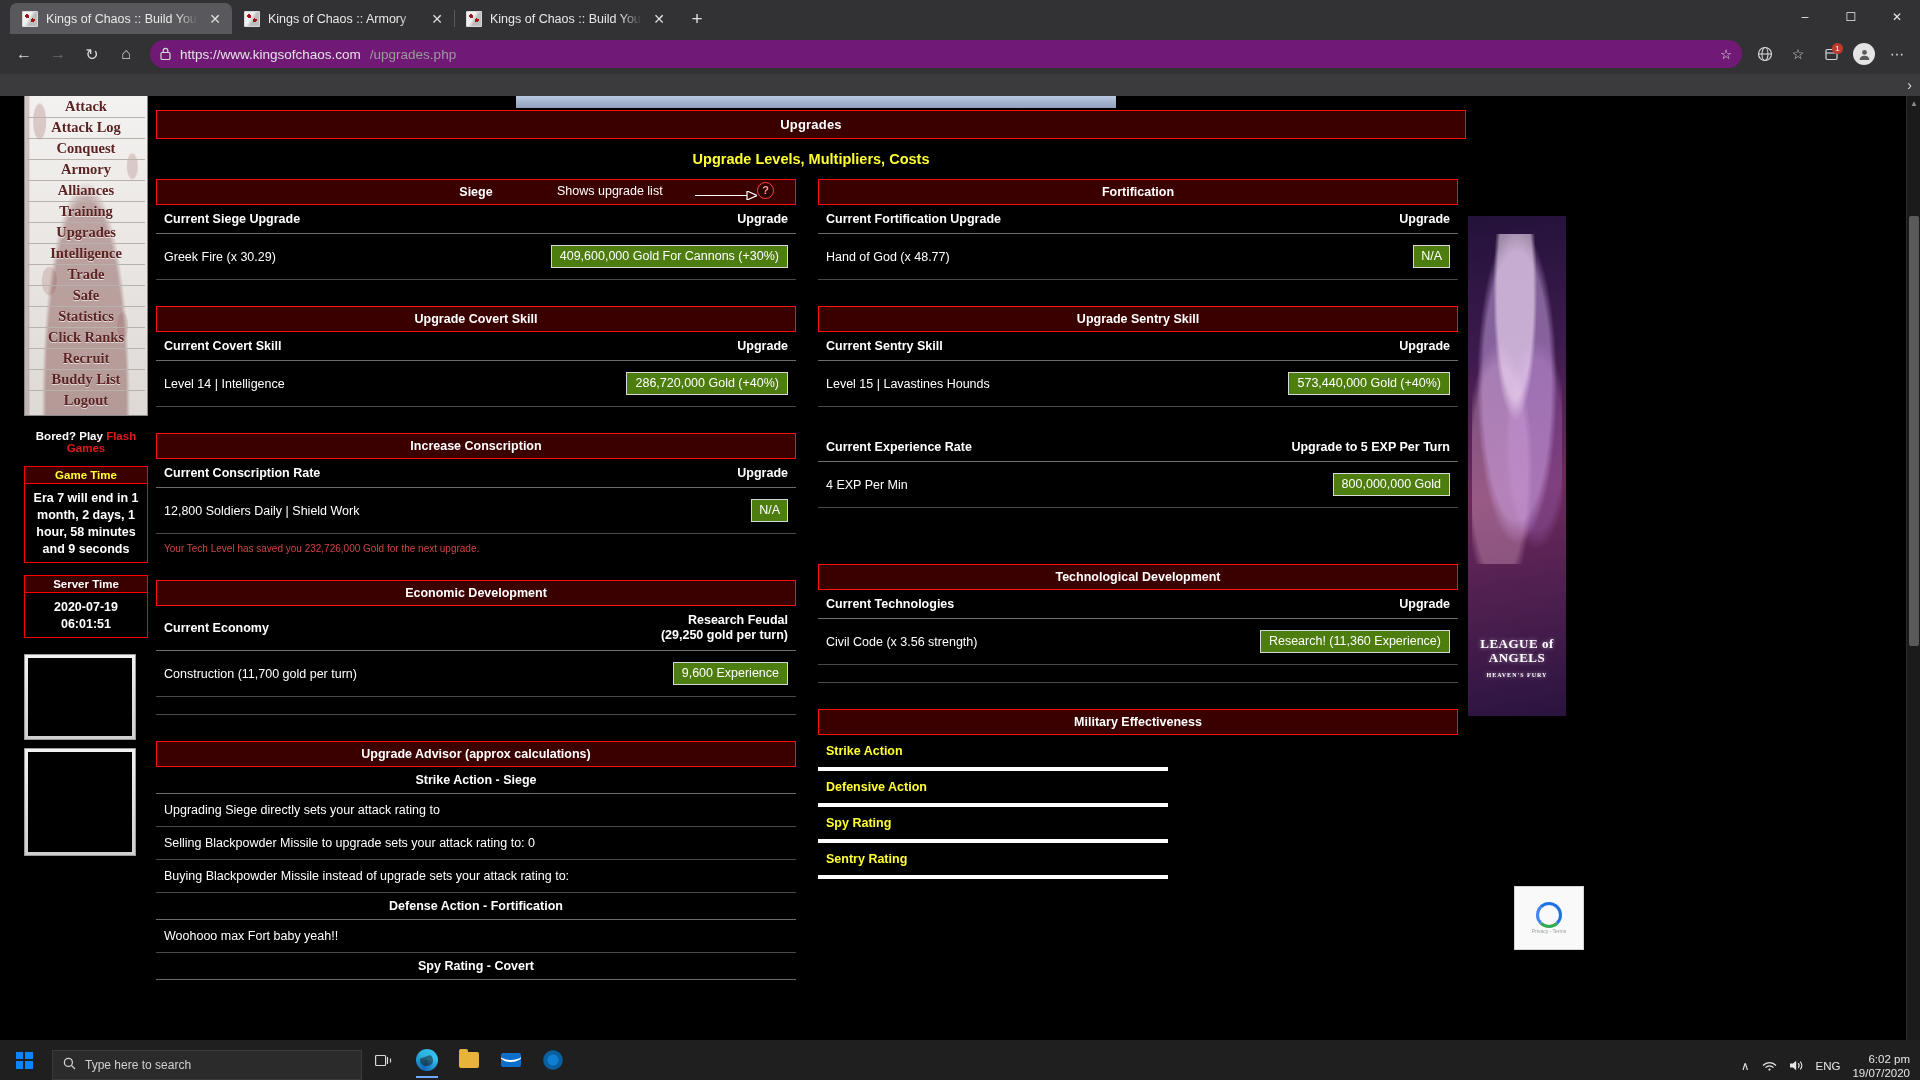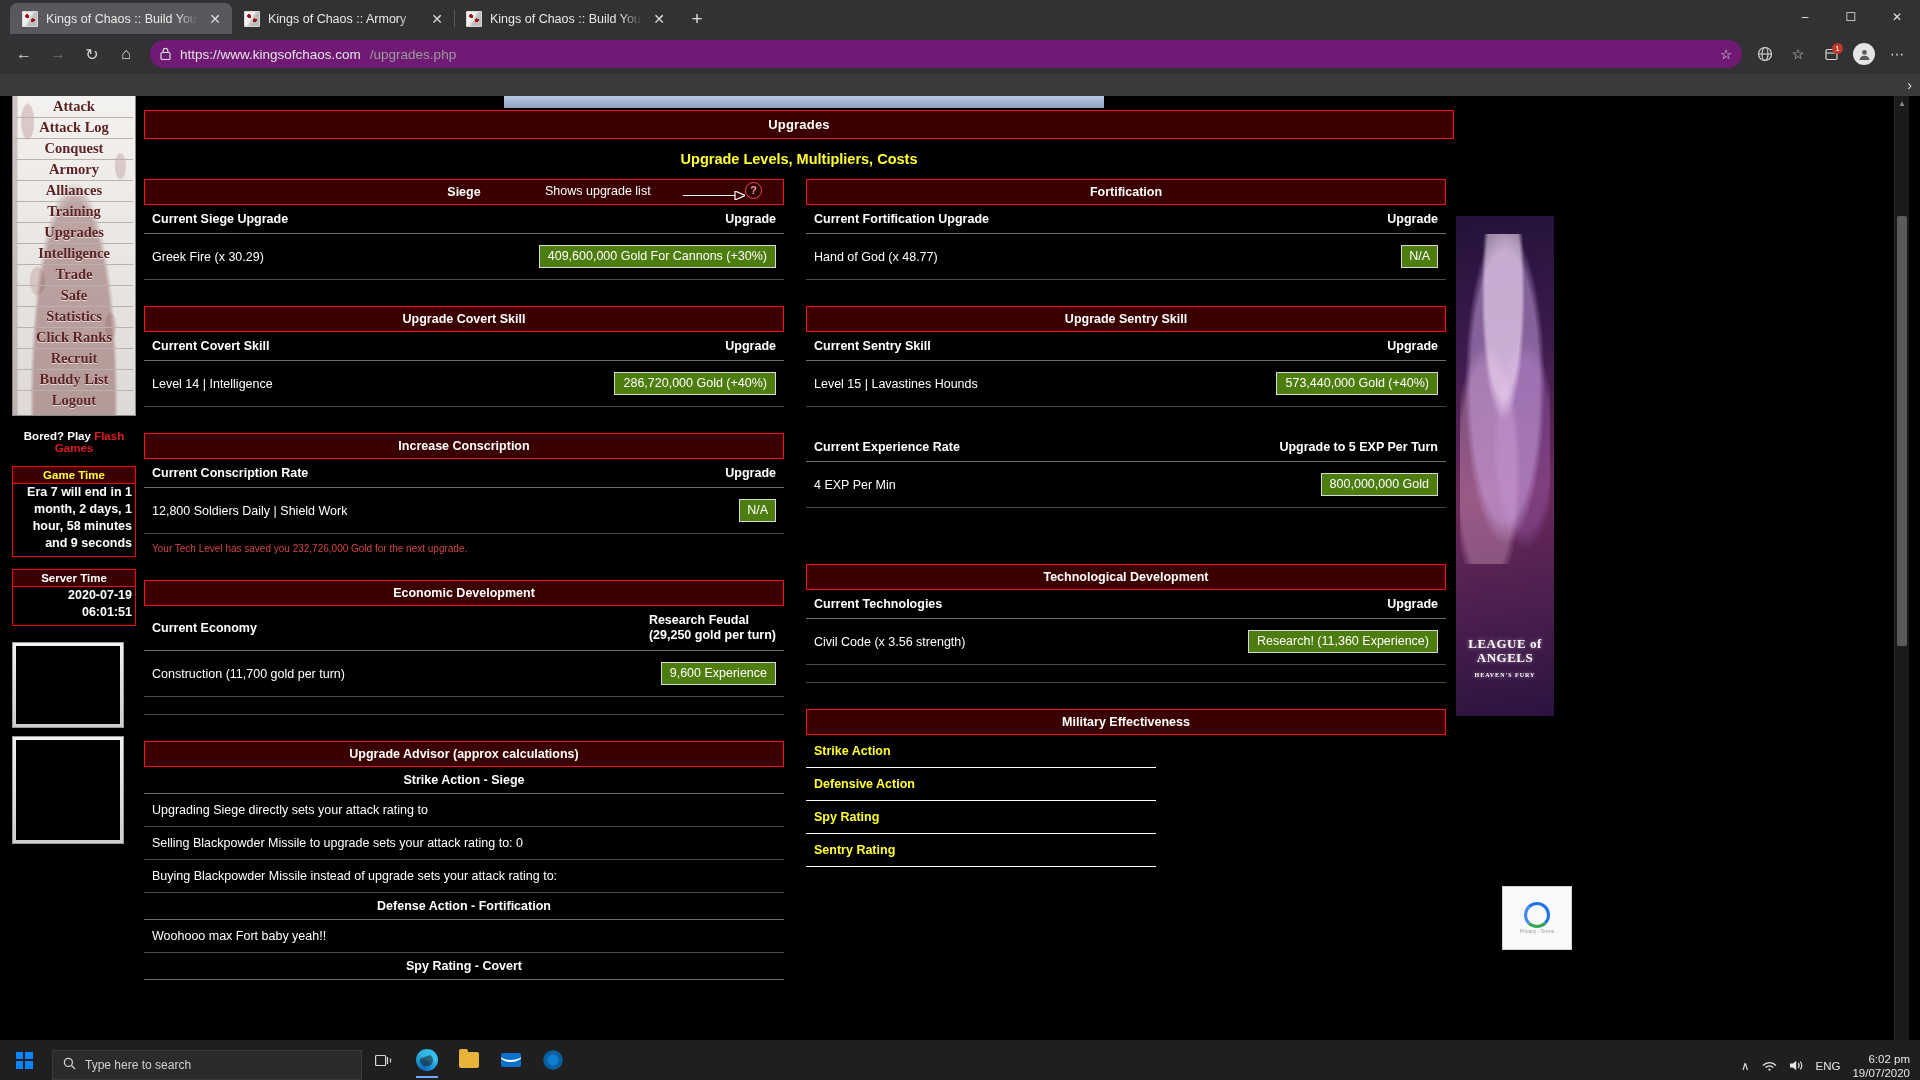--- a/index.html
+++ b/index.html
@@ -103,21 +103,21 @@
   .bookmarkbar .chev {
     position: absolute; right: 8px; color: #ddd; font-size: 14px;
   }
 
   
   #viewport {
     position: absolute; left: 0; top: 96px; width: 1920px; height: 944px;
     background: #000; overflow: hidden;
   }
   #pagebody {
-    position: absolute; left: 4px; top: 0; width: 1905px; height: 944px;
+    position: absolute; left: 16px; top: 0; width: 1905px; height: 944px;
     background: #000; color: #fff;
   }
 
   
   .scrollbar {
     position: absolute; right: 0; top: 0; width: 15px; height: 944px;
     background: #1b1b1b; border-left: 1px solid #2a2a2a;
   }
   .scrollbar .arrow {
     height: 15px; color: #8a8a8a; font-size: 8px;
@@ -168,22 +168,22 @@
   .bored .flash { color: #e01b1b; }
 
   .infobox {
     margin-top: 12px; border: 1px solid #ff0000; background: #000;
   }
   .infobox .ib-head {
     background: #3a0000; color: #ffff33; font-size: 11.5px; font-weight: 700;
     text-align: center; padding: 2px 0; border-bottom: 1px solid #ff0000;
   }
   .infobox .ib-body {
-    color: #ffffff; font-size: 12.5px; font-weight: 700; text-align: right;
-    padding: 0 3px 4px 3px; line-height: 17px;
+    color: #ffffff; font-size: 12.5px; font-weight: 700; text-align: center;
+    padding: 6px 3px 4px 3px; line-height: 17px;
   }
   .infobox.servertime .ib-head { color: #ffffff; }
 
   .adbox {
     margin-top: 16px; width: 112px; border: 1px solid #9a9a9a;
     background: linear-gradient(180deg,#f3f3f3 0%, #cfcfcf 100%);
     padding: 3px;
   }
   .adbox .inner { background:#000; height: 78px; }
   .adbox2 { margin-top: 8px; width: 112px; border: 1px solid #9a9a9a;
@@ -232,21 +232,21 @@
   }
 
   .row {
     display: flex; align-items: center; justify-content: space-between;
     border-bottom: 1px solid #4a4a4a; padding: 7px 8px 7px 8px;
     font-size: 12.5px;
   }
   .row.headrow { font-weight: 700; border-bottom: 1px solid #6d6d6d; }
   .row.datarow { padding: 11px 8px; }
   .row .left { color: #fff; }
-  .row .right { color: #fff; text-align: left; }
+  .row .right { color: #fff; text-align: right; }
   .row .right.two-line { line-height: 15px; }
 
   .btn-box {
     display: inline-block; border: 1px solid #d8d8d8; background: #4d7c0f;
     color: #fff; font-size: 12.5px; padding: 3px 8px; line-height: 15px;
   }
   .btn-box.na { padding: 3px 7px; }
 
   .techsaved {
     color: #d04545; font-size: 10px; padding: 9px 8px 0 8px;
@@ -255,21 +255,21 @@
   .sub-head {
     text-align: center; font-weight: 700; font-size: 12.5px;
     padding: 6px 0; border-bottom: 1px solid #6d6d6d; color: #fff;
   }
   .adv-row {
     font-size: 12.5px; color: #fff; padding: 9px 8px;
     border-bottom: 1px solid #4a4a4a;
   }
   .me-row {
     font-size: 12.5px; color: #ffff33; font-weight: 700; padding: 9px 8px;
-    border-bottom: 1px solid #ffffff; width: 350px;
+    border-bottom: 4px solid #ffffff; width: 350px;
   }
 
   .spacer-line { border-bottom: 1px solid #4a4a4a; height: 18px; }
 
   
   .rail {
     position: absolute; left: 1452px; top: 120px; width: 98px; height: 500px;
     background: linear-gradient(170deg,#23123a 0%, #3d1b4e 28%, #6d2a5c 55%, #2a1340 100%);
     overflow: hidden;
   }

